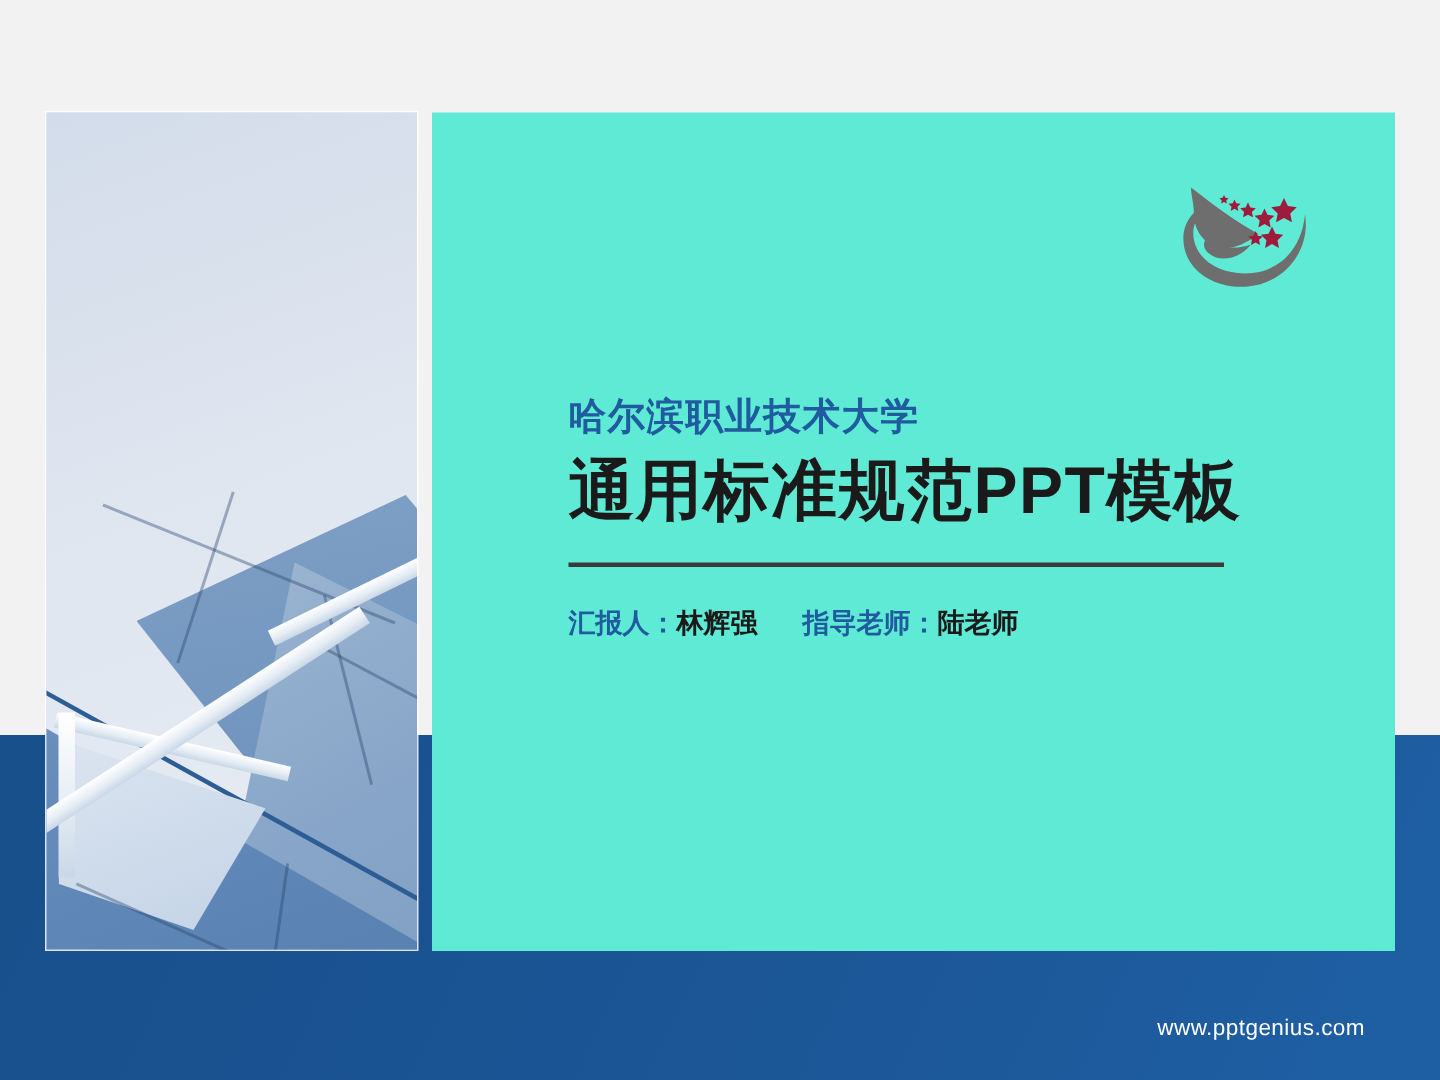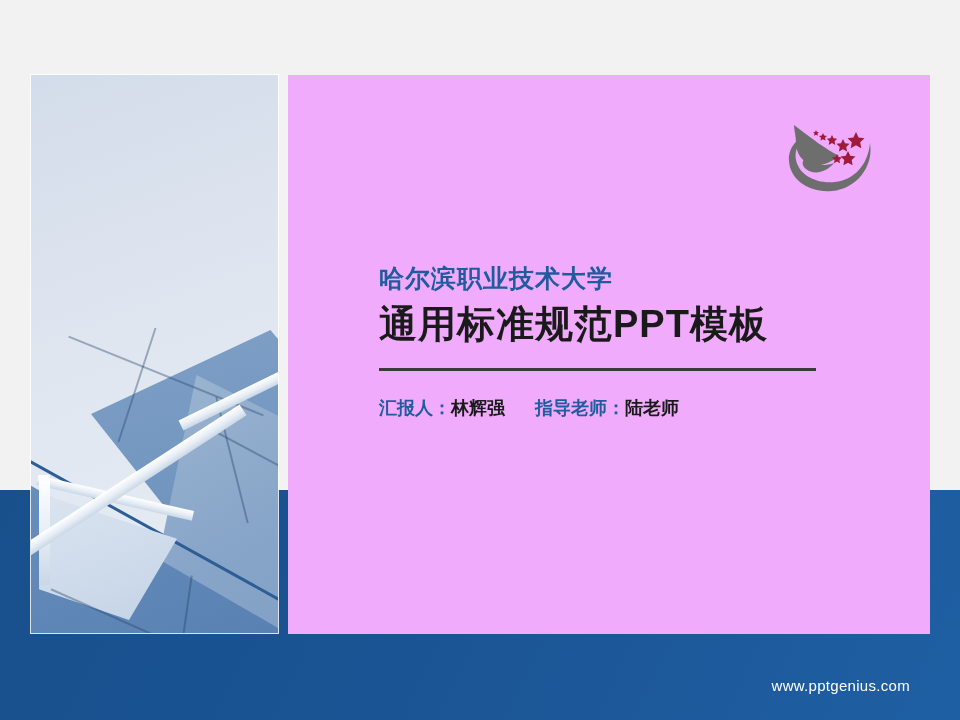--- a/index.html
+++ b/index.html
@@ -140,21 +140,21 @@
     transform-origin: left center;
   }
 
   
   .card {
     position: absolute;
     left: 288px;
     top: 75px;
     width: 642px;
     height: 559px;
-    background: #f0abfc;
+    background: #5eead4;
   }
 
   
   .logo {
     position: absolute;
     right: 48px;
     top: 30px;
     width: 100px;
     height: 100px;
   }
@@ -169,21 +169,21 @@
   .univ-name {
     font-size: 25px;
     font-weight: bold;
     color: #1f5b9e;
     letter-spacing: 1px;
     line-height: 1.1;
     margin: 0 0 10px 0;
     white-space: nowrap;
   }
   .main-title {
-    font-size: 38px;
+    font-size: 44px;
     font-weight: bold;
     color: #1a1a1a;
     letter-spacing: 1px;
     line-height: 1.15;
     margin: 0;
     white-space: nowrap;
   }
   .divider {
     margin-top: 22px;
     width: 437px;

